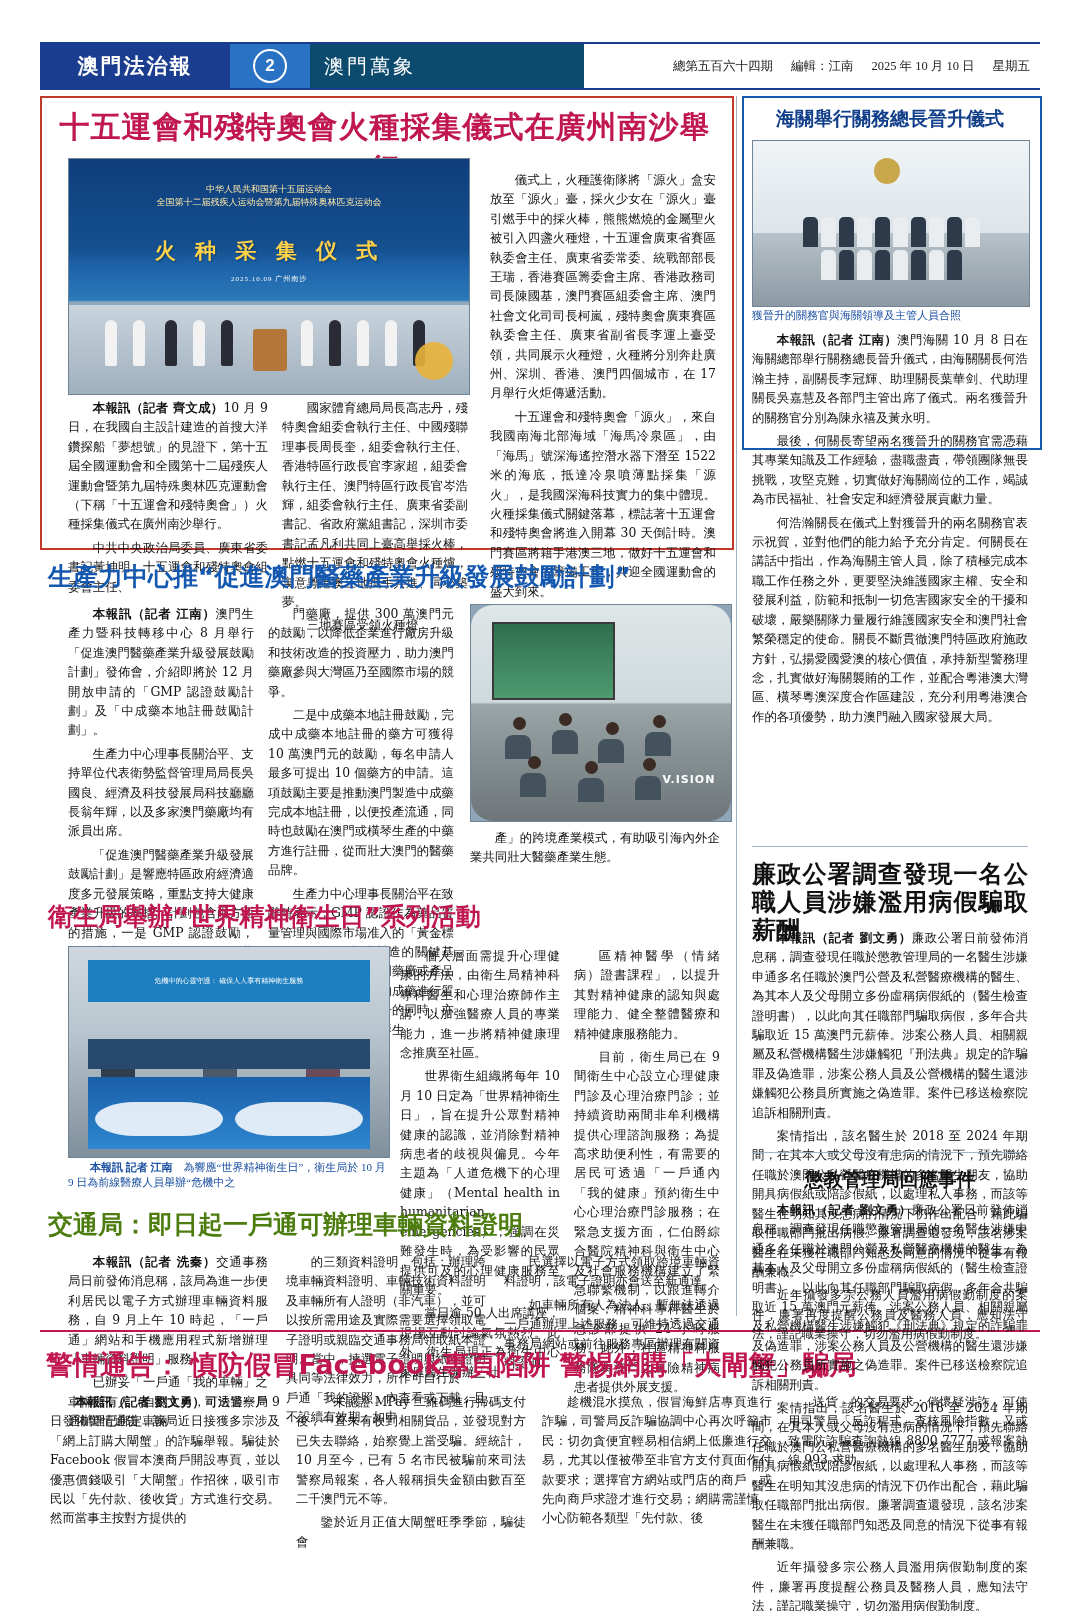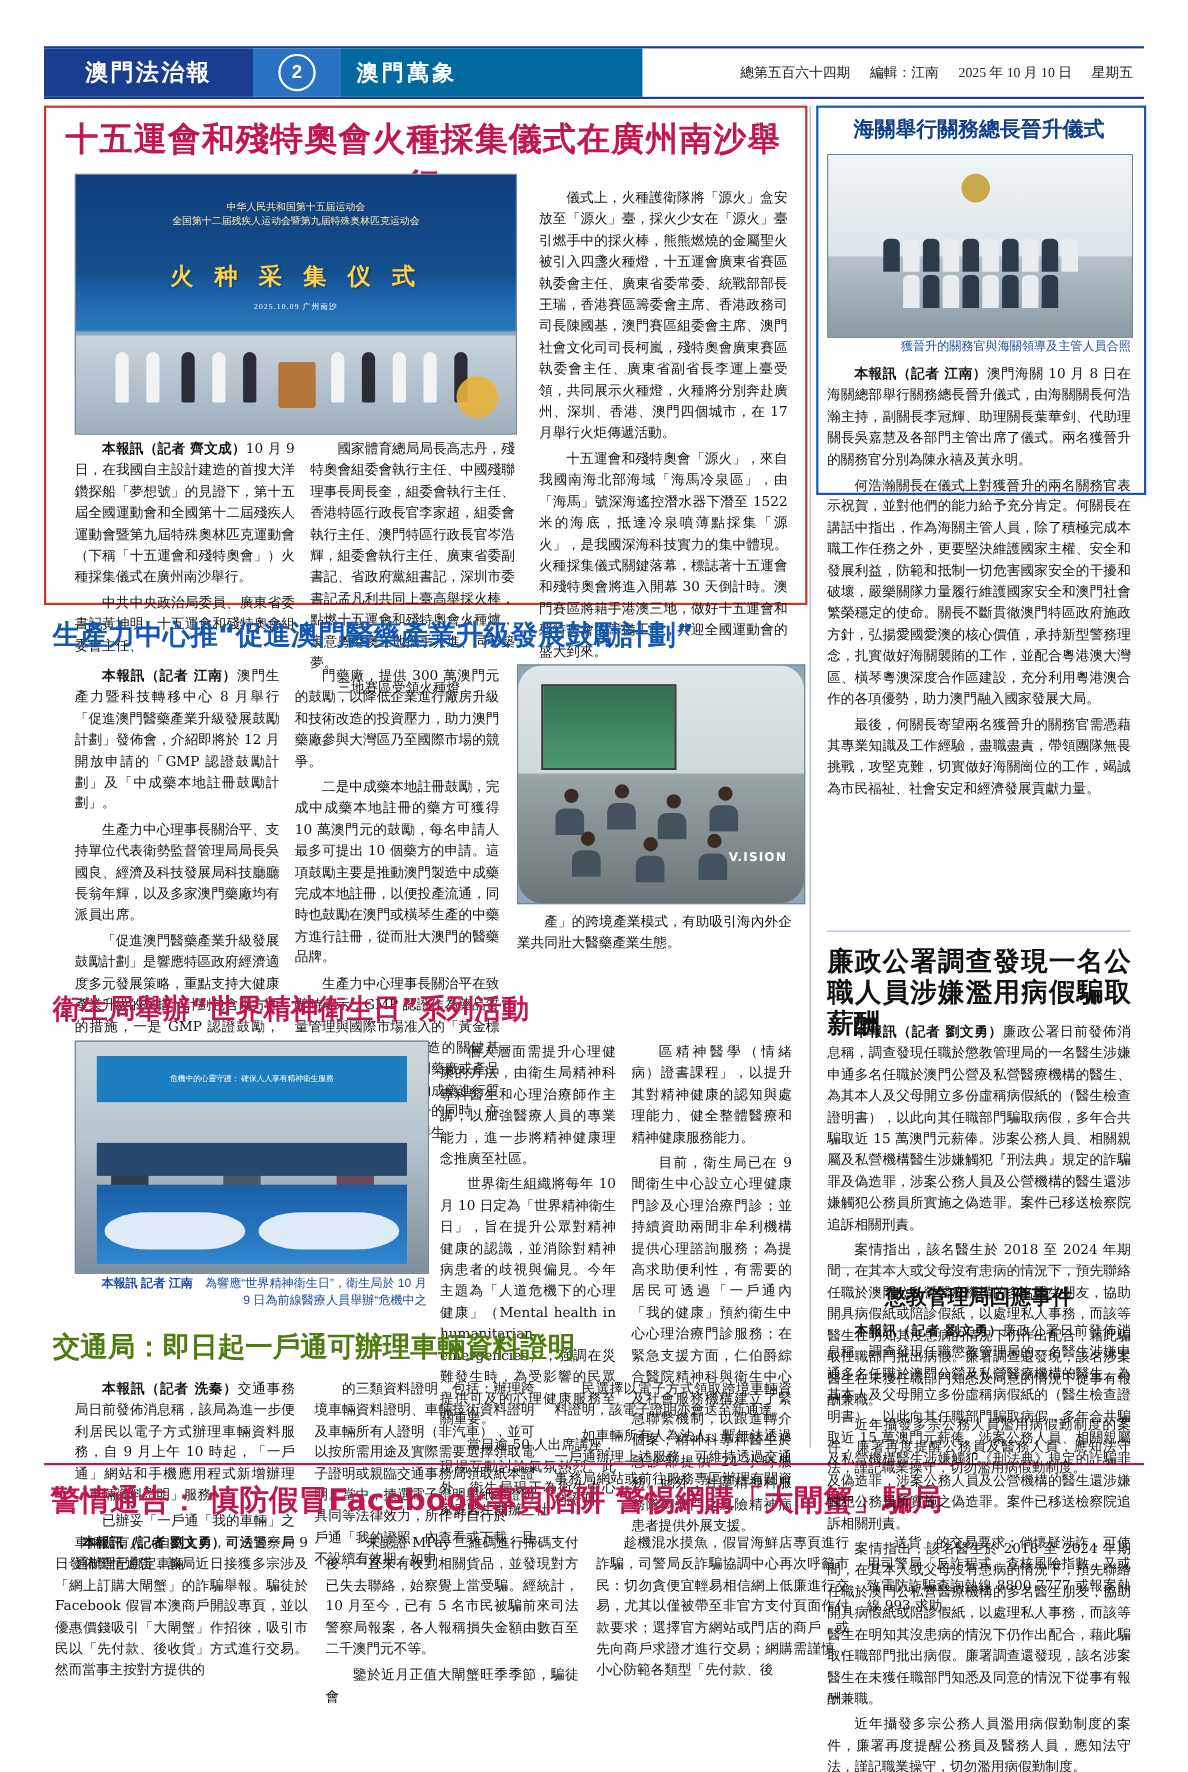--- a/index.html
+++ b/index.html
@@ -31,23 +31,23 @@
     display:flex;align-items:center;justify-content:center;
     position:relative;
   }
   .mh-pagenum{
     width:30px;height:30px;border-radius:50%;
     border:2px solid #fff;color:#fff;
     display:flex;align-items:center;justify-content:center;
     font-size:17px;font-weight:bold;font-family:"Liberation Sans",sans-serif;
   }
   .mh-section{
-    width:260px;background:#0369a1;color:#fff;
+    width:260px;background:#0c4a6e;color:#fff;
     display:flex;align-items:center;padding-left:14px;
-    font-size:20px;font-weight:bold;letter-spacing:3px;
+    font-size:20px;font-weight:normal;letter-spacing:3px;
   }
   .mh-meta{
     flex:1;display:flex;align-items:center;justify-content:flex-end;
     gap:18px;padding-right:10px;font-size:12.5px;color:#222;
   }
   
   .rule-v{position:absolute;background:#9fb4c8;width:1px;}
   .rule-h{position:absolute;background:#9fb4c8;height:1px;}
   .body-txt{
     font-size:12.4px;line-height:19.4px;color:#111;
@@ -56,22 +56,22 @@
   }
   .headline{
     font-family:"DejaVu Sans","Liberation Sans",sans-serif;
     font-weight:bold;
   }
   .photo{
     position:absolute;background:#8fa6b8;overflow:hidden;
     border:1px solid #6f8496;
   }
   .cap{
-    font-size:11px;color:#1a4fa0;text-align:right;line-height:15px;
-    font-family:Liberation Sans, sans-serif;
+    font-size:11px;color:#1a4fa0;text-align:left;line-height:15px;
+    font-family:Liberation Serif, serif;
   }
   
   .lead-box{
     position:absolute;left:40px;top:96px;width:690px;height:450px;
     border:2px solid #c0392b;
   }
   .lead-title{
     position:absolute;left:52px;top:106px;width:666px;
     font-size:30px;line-height:42px;color:#c0174f;letter-spacing:1px;
     text-align:center;
@@ -301,22 +301,22 @@
         <div class="m w"></div>
           <div class="m"></div>
           <div class="m w"></div>
           <div class="m"></div>
       </div>
     </div>
   </div>
   <div class="cap r1-cap">獲晉升的關務官與海關領導及主管人員合照</div>
   <div class="body-txt" style="position:absolute;left:752px;top:330px;width:276px;">
       <p style="margin:0 0 4px 0;text-indent:2em;"><b>本報訊（記者 江南）</b>澳門海關 10 月 8 日在海關總部舉行關務總長晉升儀式，由海關關長何浩瀚主持，副關長李冠輝、助理關長葉華剑、代助理關長吳嘉慧及各部門主管出席了儀式。兩名獲晉升的關務官分別為陳永禧及黃永明。</p>
+      <p style="margin:0 0 4px 0;text-indent:2em;">最後，何關長寄望兩名獲晉升的關務官需憑藉其專業知識及工作經驗，盡職盡責，帶領團隊無畏挑戰，攻堅克難，切實做好海關崗位的工作，竭誠為市民福祉、社會安定和經濟發展貢獻力量。</p>
       <p style="margin:0 0 4px 0;text-indent:2em;">何浩瀚關長在儀式上對獲晉升的兩名關務官表示祝賀，並對他們的能力給予充分肯定。何關長在講話中指出，作為海關主管人員，除了積極完成本職工作任務之外，更要堅決維護國家主權、安全和發展利益，防範和抵制一切危害國家安全的干擾和破壞，嚴樂關隊力量履行維護國家安全和澳門社會繁榮穩定的使命。關長不斷貫徹澳門特區政府施政方針，弘揚愛國愛澳的核心價值，承持新型警務理念，扎實做好海關襲賄的工作，並配合粵港澳大灣區、橫琴粵澳深度合作區建設，充分利用粵港澳合作的各項優勢，助力澳門融入國家發展大局。</p>
-      <p style="margin:0 0 4px 0;text-indent:2em;">最後，何關長寄望兩名獲晉升的關務官需憑藉其專業知識及工作經驗，盡職盡責，帶領團隊無畏挑戰，攻堅克難，切實做好海關崗位的工作，竭誠為市民福祉、社會安定和經濟發展貢獻力量。</p>
     </div>
 
   <div class="rule-h" style="left:752px;top:846px;width:276px;"></div>
   <div class="headline r2-title">廉政公署調查發現一名公職人員涉嫌濫用病假騙取薪酬</div>
   <div class="body-txt" style="position:absolute;left:752px;top:928px;width:276px;">
       <p style="margin:0 0 4px 0;text-indent:2em;"><b>本報訊（記者 劉文勇）</b>廉政公署日前發佈消息稱，調查發現任職於懲教管理局的一名醫生涉嫌申通多名任職於澳門公營及私營醫療機構的醫生、為其本人及父母開立多份虛稱病假紙的（醫生檢查證明書），以此向其任職部門騙取病假，多年合共騙取近 15 萬澳門元薪俸。涉案公務人員、相關親屬及私營機構醫生涉嫌觸犯『刑法典』規定的詐騙罪及偽造罪，涉案公務人員及公營機構的醫生還涉嫌觸犯公務員所實施之偽造罪。案件已移送檢察院追訴相關刑責。</p>
       <p style="margin:0 0 4px 0;text-indent:2em;">案情指出，該名醫生於 2018 至 2024 年期間，在其本人或父母沒有患病的情況下，預先聯絡任職於澳門公私營醫療機構的多名醫生朋友，協助開具病假紙或陪診假紙，以處理私人事務，而該等醫生在明知其沒患病的情況下仍作出配合，藉此騙取任職部門批出病假。廉署調查還發現，該名涉案醫生在未獲任職部門知悉及同意的情況下從事有報酬兼職。</p>
       <p style="margin:0 0 4px 0;text-indent:2em;">近年攝發多宗公務人員濫用病假勤制度的案件，廉署再度提醒公務員及醫務人員，應知法守法，謹記職業操守，切勿濫用病假勤制度。</p>
     </div>
 

